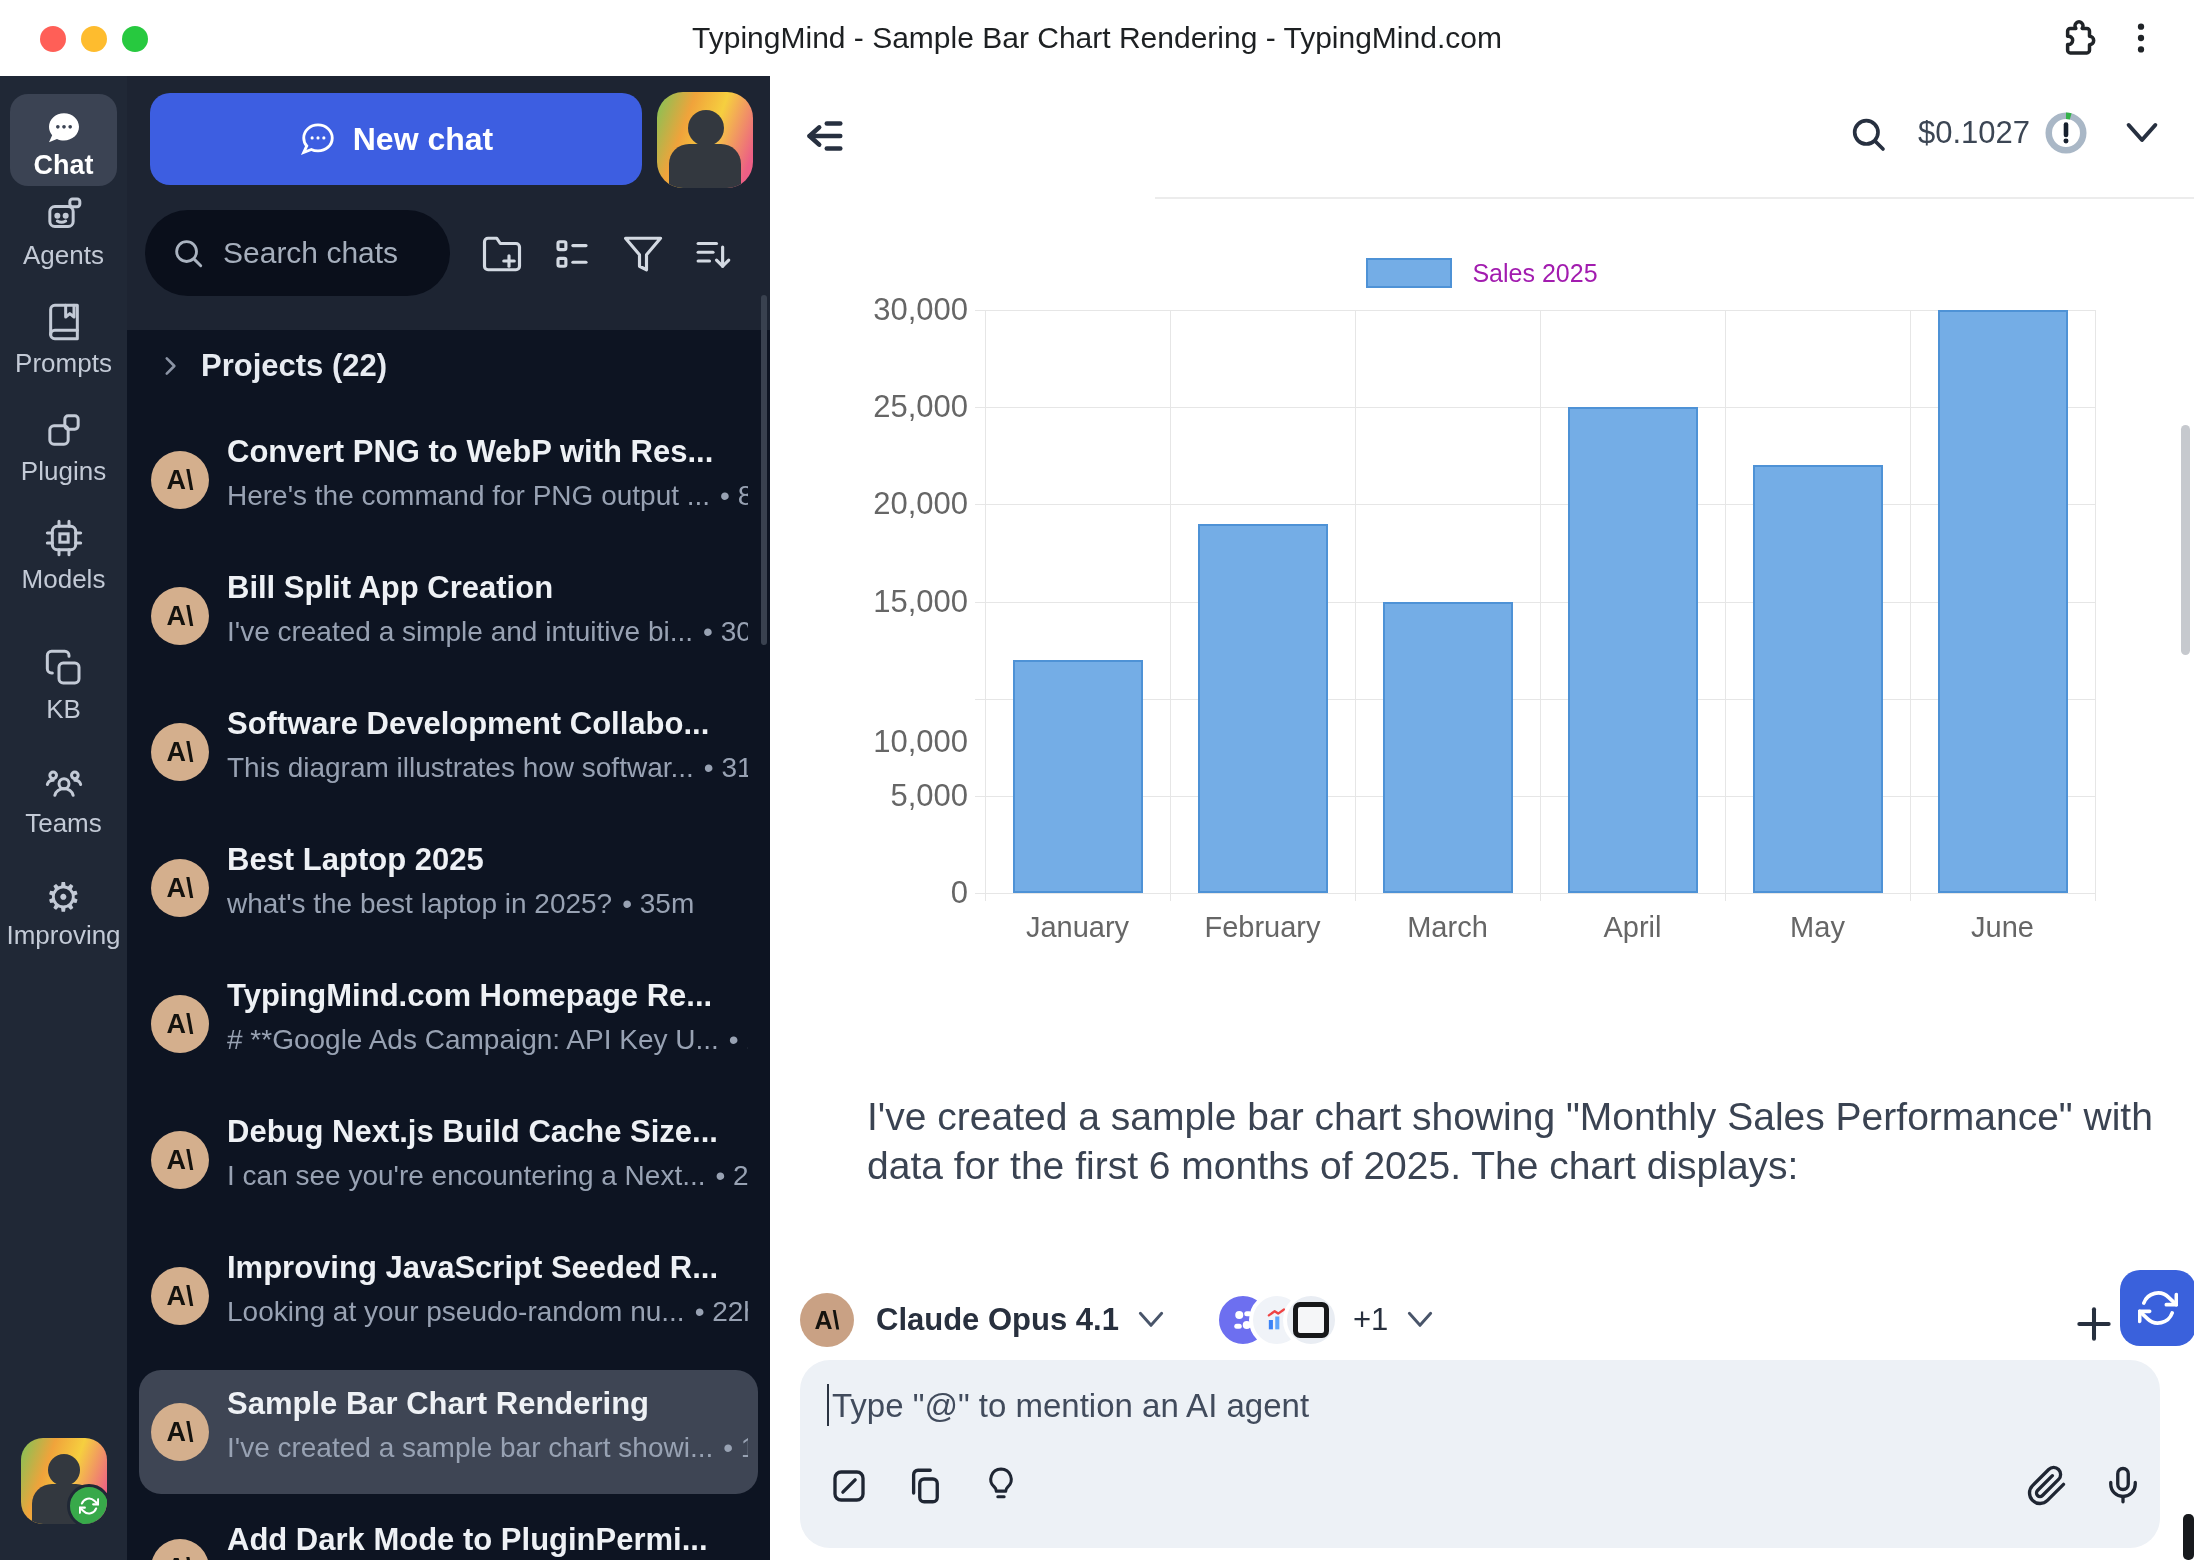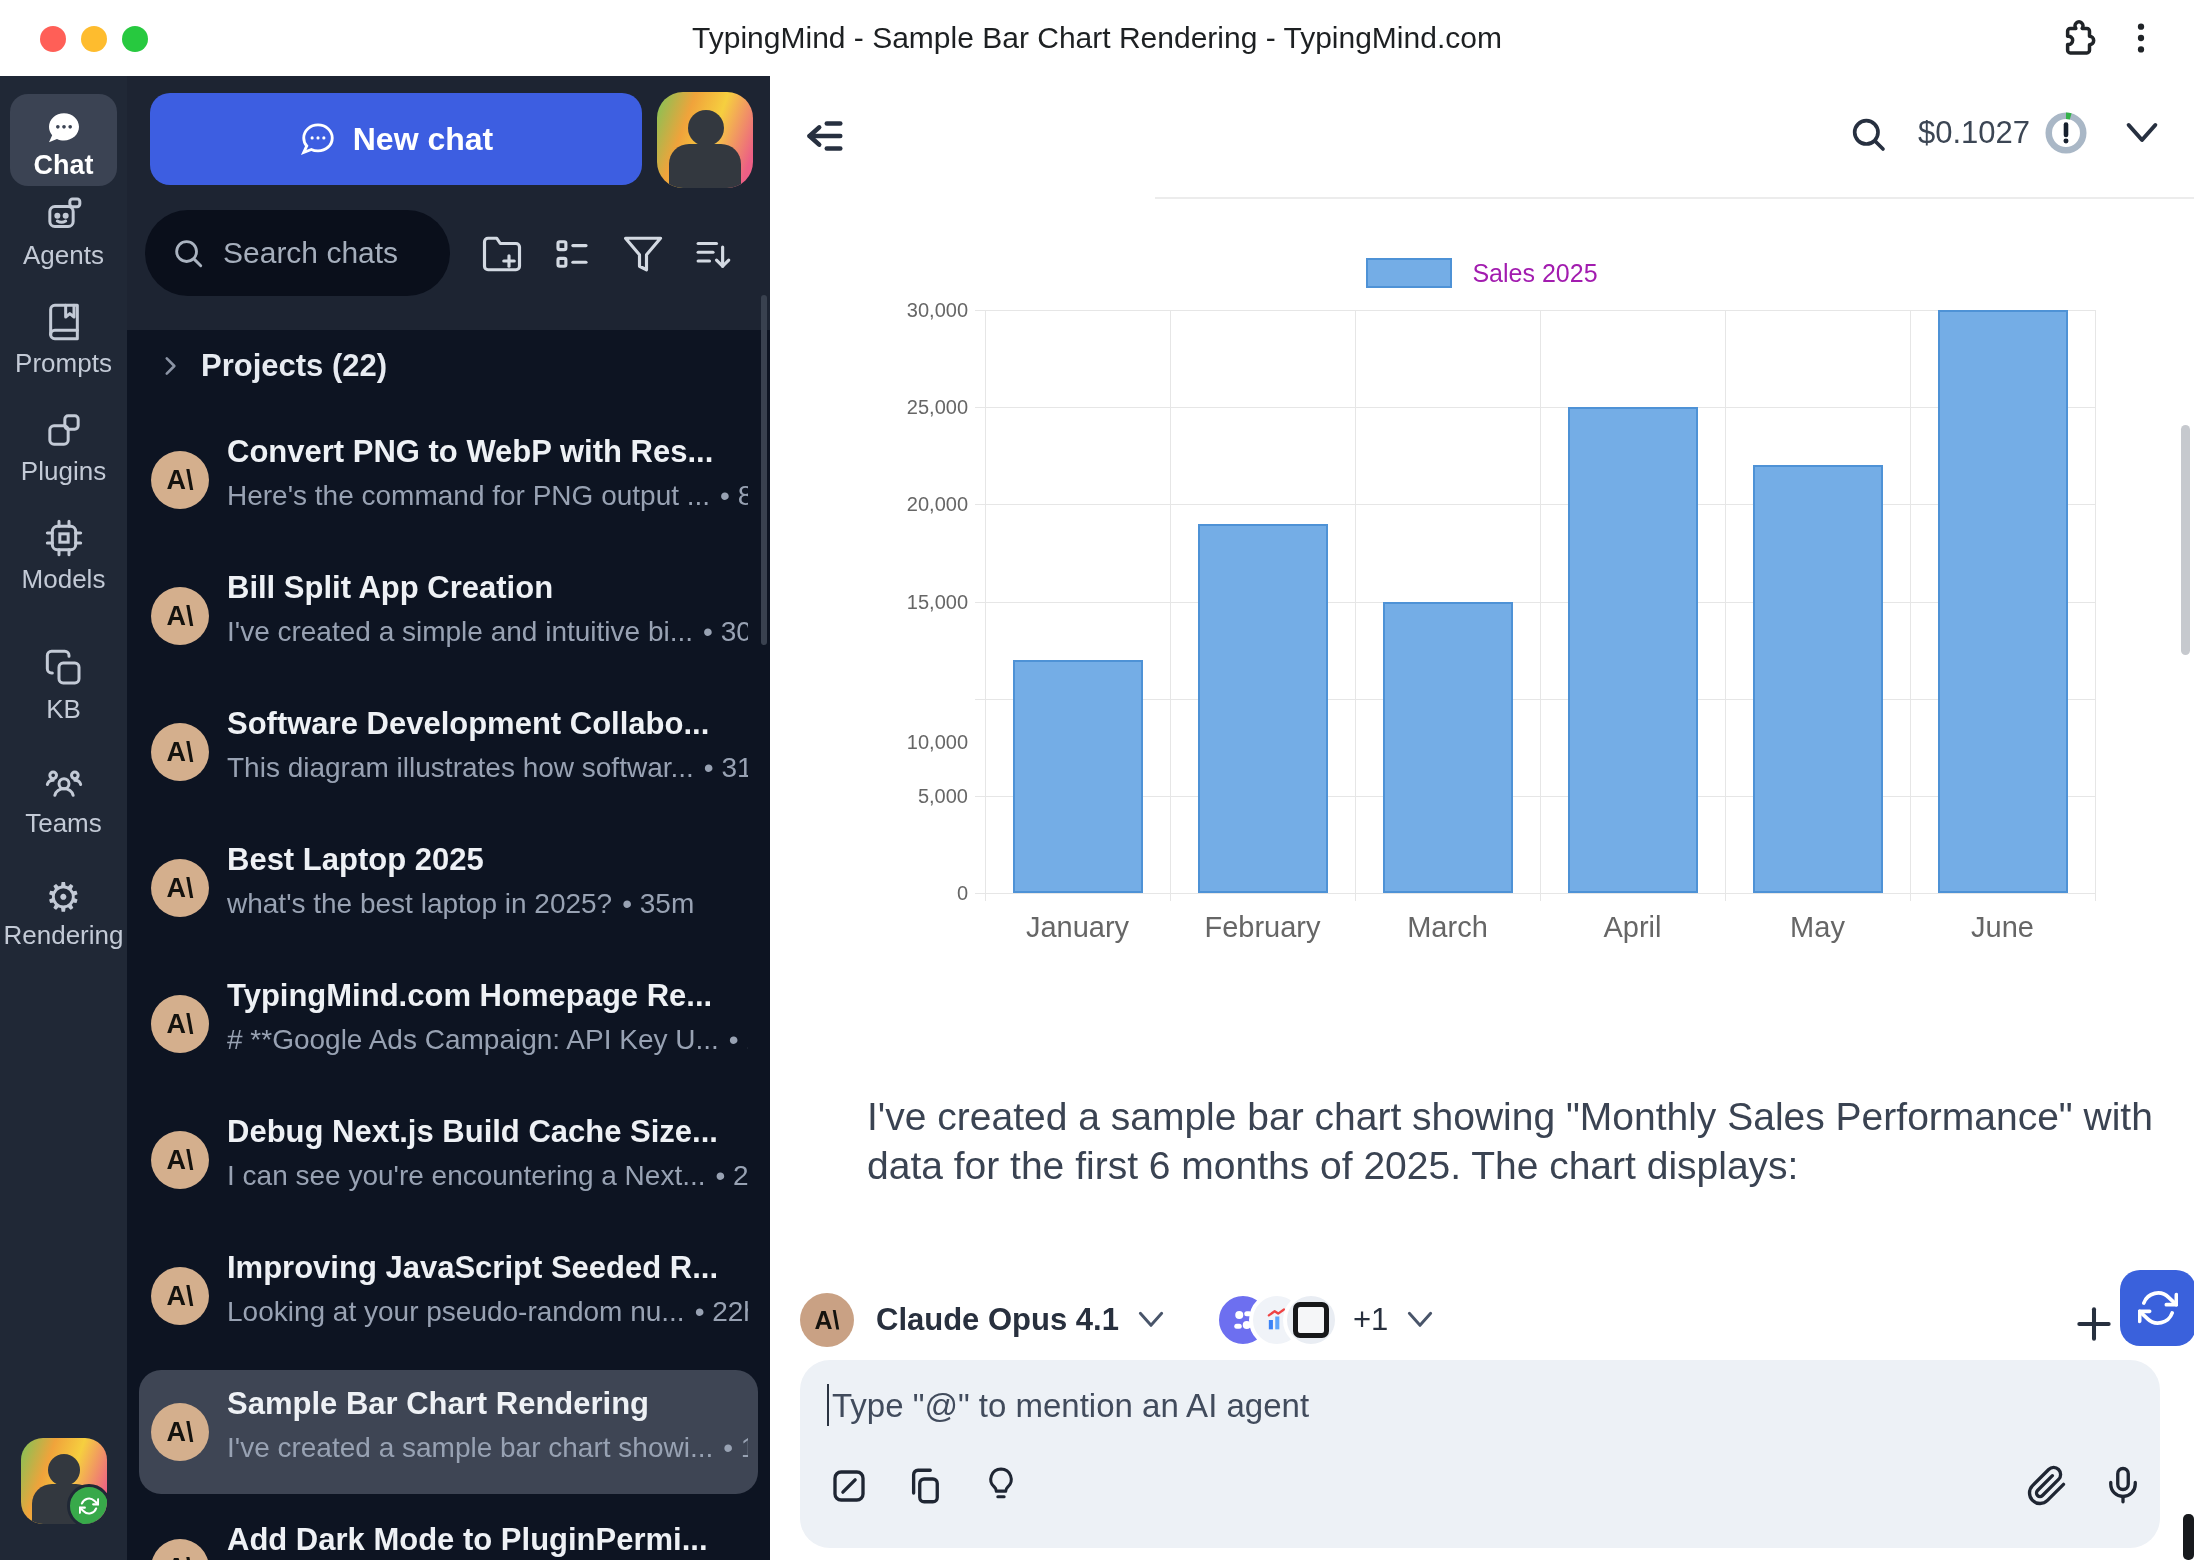--- a/index.html
+++ b/index.html
@@ -78,21 +78,21 @@
   .hdr-chevron{position:absolute;left:1352px;top:44px;width:40px;height:30px;color:#273040;cursor:pointer;}
   .hdr-divider{position:absolute;left:385px;right:0;top:121px;height:2px;background:#ececec;}
 
   
   .chart-legend{position:absolute;left:0;top:182px;width:100%;display:flex;align-items:center;justify-content:center;gap:20px;}
   .legend-swatch{width:86px;height:30px;border:2px solid;box-sizing:border-box;}
   .legend-label{font-size:25px;color:#a21caf;}
   #plot{position:absolute;left:215px;top:234px;width:1110px;height:583px;}
   .grid-h{position:absolute;left:-10px;width:1120px;height:1px;}
   .grid-v{position:absolute;top:0;width:1px;height:591px;}
-  .ytick{position:absolute;left:-245px;width:228px;text-align:right;font-size:20px;line-height:30px;}
+  .ytick{position:absolute;left:-245px;width:228px;text-align:right;font-size:31px;line-height:30px;}
   .xlabel{position:absolute;top:601px;width:185px;text-align:center;font-size:29px;}
   .bar{position:absolute;bottom:0;width:130px;border:2px solid;box-sizing:border-box;z-index:2;}
 
   
   .assistant-msg{position:absolute;left:97px;top:1016px;width:1300px;font-size:39px;line-height:49px;color:#3a4352;}
 
   
   .model-row{position:absolute;left:30px;top:1206px;height:76px;display:flex;align-items:center;}
   .model-avatar{width:54px;height:54px;border-radius:50%;background:#c9a184;color:#14120e;font-weight:bold;font-size:25px;
                 display:flex;align-items:center;justify-content:center;}
@@ -212,21 +212,21 @@
           <path d="M6.5 20c.6-2.3 2.8-4 5.5-4s4.9 1.7 5.5 4"></path>
           <circle cx="5.5" cy="8" r="2"></circle>
             <circle cx="18.5" cy="8" r="2"></circle>
           <path d="M2 13.5c.4-1.5 1.8-2.6 3.5-2.6M22 13.5c-.4-1.5-1.8-2.6-3.5-2.6"></path>
         </svg>
         <span class="rlabel">Teams</span>
       </div>
 
       <div class="rail-item" style="top:800px;">
         <span class="gear-glyph">⚙</span>
-        <span class="rlabel">Rendering</span>
+        <span class="rlabel">Improving</span>
       </div>
 
       <div class="rail-avatar">
         <div class="silhead"></div>
         <div class="silbody"></div>
         <div class="sync-badge">
           <svg width="20" height="20" viewBox="0 0 24 24" fill="none" stroke="#fff" stroke-width="2.6" stroke-linecap="round" stroke-linejoin="round">
             <polyline points="23 4 23 10 17 10"></polyline>
               <polyline points="1 20 1 14 7 14"></polyline>
             <path d="M3.51 9a9 9 0 0 1 14.85-3.36L23 10M1 14l4.64 4.36A9 9 0 0 0 20.49 15"></path>

